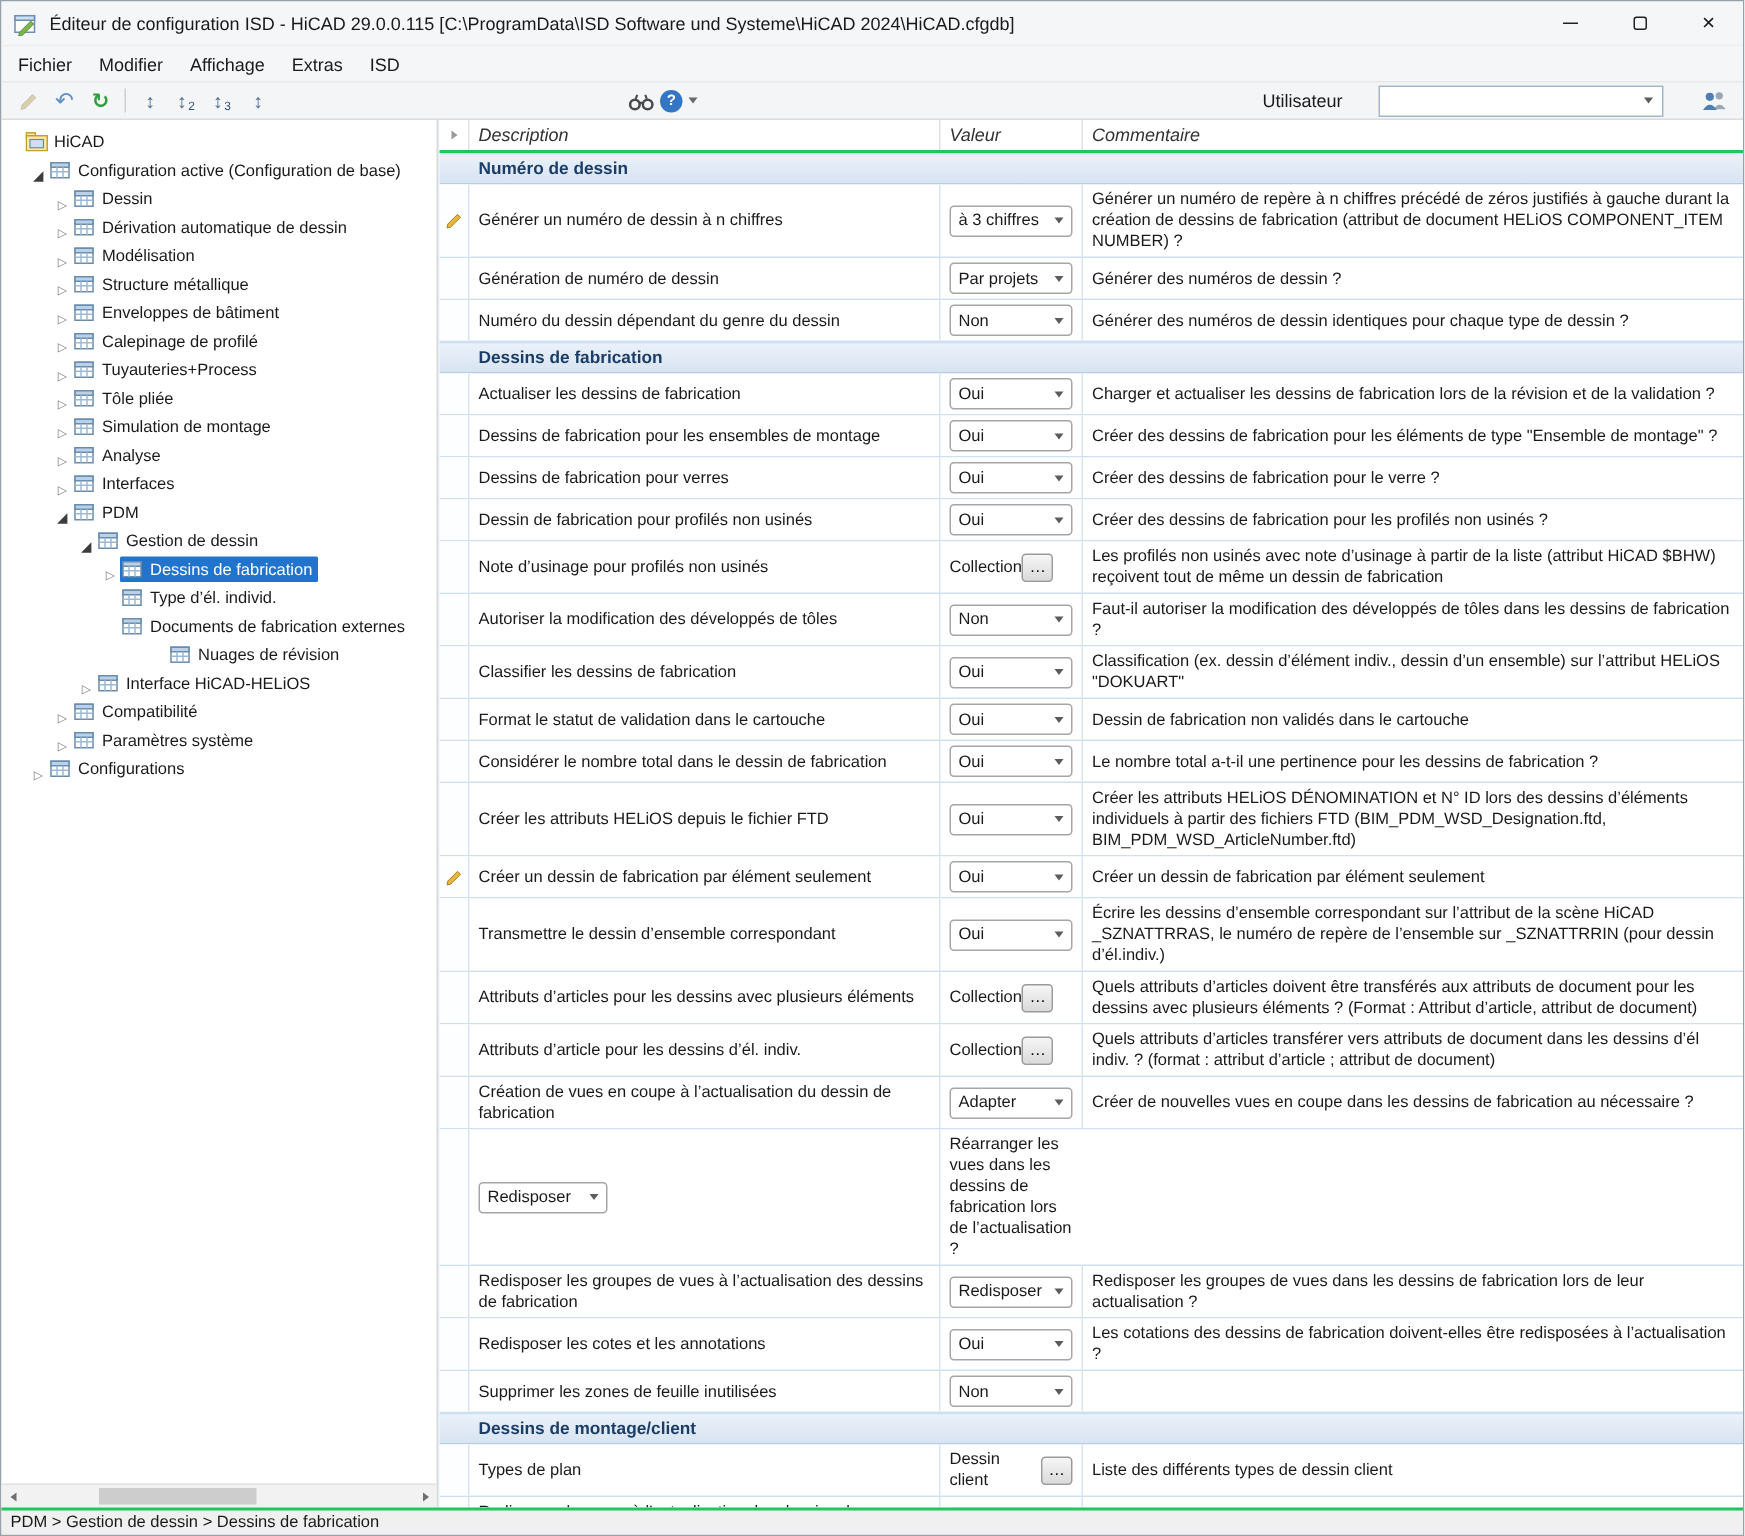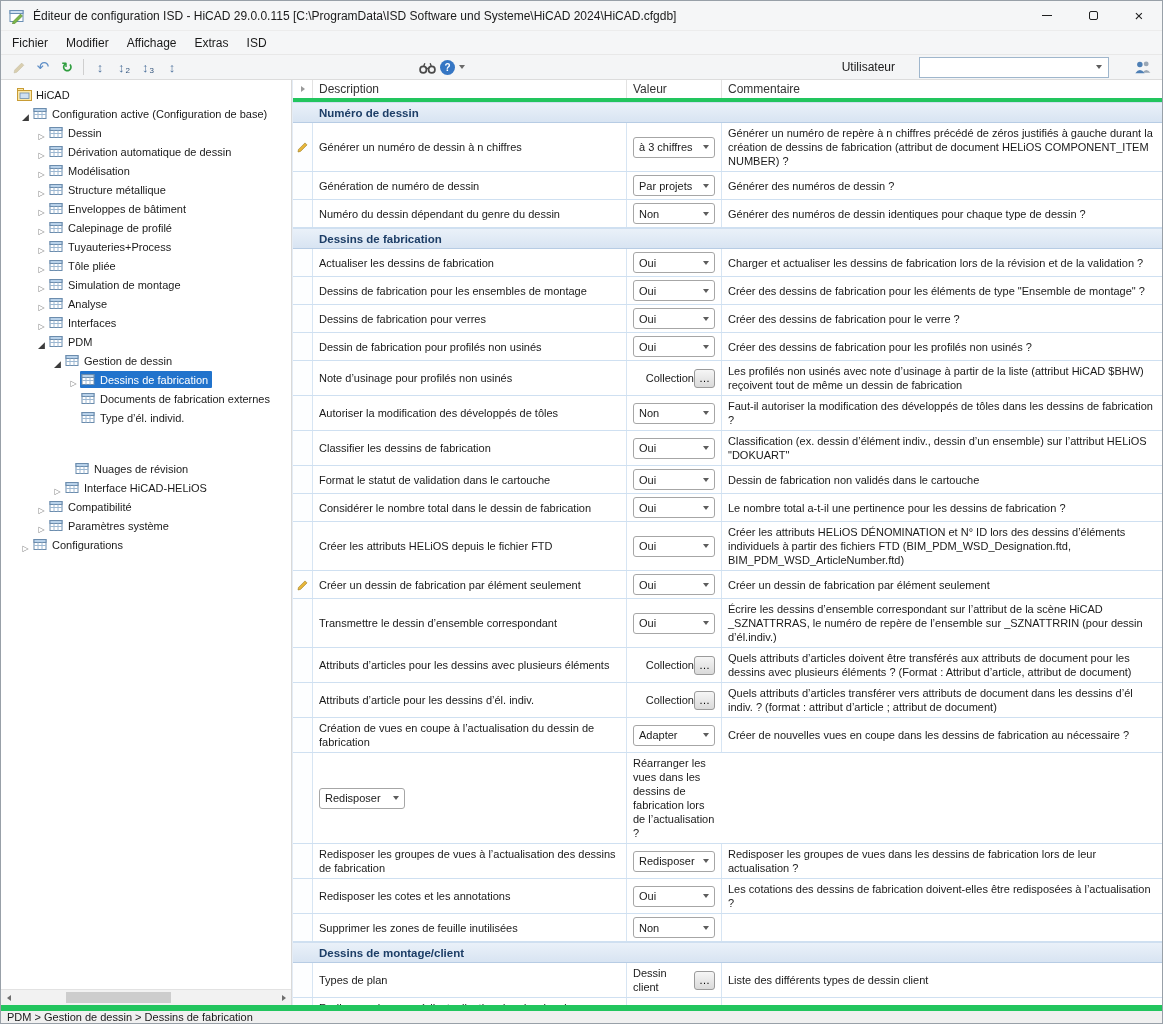--- a/index.html
+++ b/index.html
@@ -50,40 +50,40 @@
   .tree-icon{width:15px;flex:0 0 15px;display:flex;margin-right:4px;}
   .hscroll{flex:0 0 15px;display:flex;align-items:center;background:#f2f2f2;border-top:1px solid #e2e2e2;}
   .sb-btn{width:15px;height:15px;display:flex;align-items:center;justify-content:center;}
   .tri-left{border-right:4px solid #6e6e6e;border-top:3.5px solid transparent;border-bottom:3.5px solid transparent;}
   .tri-right{border-left:4px solid #6e6e6e;border-top:3.5px solid transparent;border-bottom:3.5px solid transparent;}
   .sb-track{flex:1;height:15px;position:relative;}
   .sb-thumb{position:absolute;left:50px;width:105px;top:2px;bottom:2px;background:#cdcdcd;}
 
   
   .content{flex:1;min-width:0;display:flex;flex-direction:column;background:#fff;border-left:1px solid #e4ecf5;}
-  .grid-header{flex:0 0 22px;display:grid;grid-template-columns:20px 314px 95px 1fr;border-bottom:4px solid #22c55e;background:#fff;}
+  .grid-header{flex:0 0 22px;display:grid;grid-template-columns:20px 314px 95px 1fr;border-bottom:2px solid #22c55e;background:#fff;font-style:italic;}
   .hcell{display:flex;align-items:center;padding:0 6px;border-right:1px solid #e2e2e2;color:#333;}
   .hcell.corner{justify-content:center;padding:0;}
   .hcell.last{border-right:none;}
   .corner-tri{border-left:4px solid #9a9a9a;border-top:3px solid transparent;border-bottom:3px solid transparent;}
   .table-body{flex:1;overflow:hidden;}
   .section-row{display:flex;align-items:center;min-height:21px;background:linear-gradient(#eaf1f9,#d8e4f2);
                border-top:1px solid #cfdff0;border-bottom:1px solid #b7cce4;font-weight:bold;font-size:11.5px;color:#1c3d66;padding:2px 6px 2px 26px;}
   .trow{display:grid;grid-template-columns:20px 314px 95px 1fr;border-bottom:1px solid #cfe0f1;min-height:23px;background:#fff;}
   .cell{padding:3px 6px;border-right:1px solid #d7e5f3;display:flex;align-items:center;font-size:11px;line-height:14px;}
   .cell.marker{padding:3px 2px;justify-content:center;background:#fdfeff;}
   .cell.comment{border-right:none;}
   .combo{width:86px;height:21px;background:#fff;border:1px solid #a6a6a6;border-radius:3px;display:flex;align-items:center;justify-content:space-between;padding:0 5px;font-size:11px;}
-  .coll-wrap{display:flex;align-items:center;justify-content:flex-end;width:100%;}
+  .coll-wrap{display:flex;align-items:center;justify-content:flex-start;width:100%;}
   .dots-btn{width:21px;height:19px;border:1px solid #9a9a9a;border-radius:3px;background:linear-gradient(#f6f6f6,#dadada);
             font-size:11px;line-height:9px;display:flex;align-items:center;justify-content:center;font-family:inherit;}
   .empty-pill{width:56px;height:19px;background:#d8d8d8;border:1px solid #ababab;border-radius:9px;display:inline-block;}
 
   
-  .statusbar{flex:0 0 18px;display:flex;align-items:center;background:#f0f0f0;border-top:6px solid #22c55e;padding:0 6px;font-size:11px;white-space:nowrap;}
+  .statusbar{flex:0 0 18px;display:flex;align-items:center;background:#f0f0f0;border-top:2px solid #22c55e;padding:0 6px;font-size:11px;white-space:nowrap;}
 </style>
 </head>
 <body>
 
 <div class="window">
 
   <div class="titlebar">
     <svg class="app-icon" viewBox="0 0 16 16">
       <rect x="1" y="2.5" width="13" height="11" fill="#fff" stroke="#6a8fb5"></rect>
       <rect x="1" y="2.5" width="13" height="3" fill="#cfe0f2" stroke="#6a8fb5"></rect>
@@ -422,39 +422,39 @@
             <span class="tree-body">
               <span class="tree-icon">
                 <svg width="14" height="13" viewBox="0 0 13 13">
                   <rect x="0.5" y="1.5" width="12" height="10" fill="#fff" stroke="#6b8cad"></rect>
                   <rect x="0.5" y="1.5" width="12" height="3" fill="#b9d2ea" stroke="#6b8cad"></rect>
                   <line x1="4.5" y1="4.5" x2="4.5" y2="11.5" stroke="#9db8d2"></line>
                   <line x1="8.5" y1="4.5" x2="8.5" y2="11.5" stroke="#9db8d2"></line>
                   <line x1="0.5" y1="7.5" x2="12.5" y2="7.5" stroke="#9db8d2"></line>
                 </svg>
               </span>
-              <span class="tree-label">Documents de fabrication externes</span>
+              <span class="tree-label">Type d’él. individ.</span>
             </span>
           </div>
           <div class="tree-row" style="padding-left: 66px;">
             <span class="tree-arrow"></span>
             <span class="tree-body">
               <span class="tree-icon">
                 <svg width="14" height="13" viewBox="0 0 13 13">
                   <rect x="0.5" y="1.5" width="12" height="10" fill="#fff" stroke="#6b8cad"></rect>
                   <rect x="0.5" y="1.5" width="12" height="3" fill="#b9d2ea" stroke="#6b8cad"></rect>
                   <line x1="4.5" y1="4.5" x2="4.5" y2="11.5" stroke="#9db8d2"></line>
                   <line x1="8.5" y1="4.5" x2="8.5" y2="11.5" stroke="#9db8d2"></line>
                   <line x1="0.5" y1="7.5" x2="12.5" y2="7.5" stroke="#9db8d2"></line>
                 </svg>
               </span>
-              <span class="tree-label">Type d’él. individ.</span>
-            </span>
-          </div>
-          <div class="tree-row" style="padding-left: 60px; margin-top: 32px;">
+              <span class="tree-label">Documents de fabrication externes</span>
+            </span>
+          </div>
+          <div class="tree-row" style="padding-left: 98px;">
             <span class="tree-arrow"></span>
             <span class="tree-body">
               <span class="tree-icon">
                 <svg width="14" height="13" viewBox="0 0 13 13">
                   <rect x="0.5" y="1.5" width="12" height="10" fill="#fff" stroke="#6b8cad"></rect>
                   <rect x="0.5" y="1.5" width="12" height="3" fill="#b9d2ea" stroke="#6b8cad"></rect>
                   <line x1="4.5" y1="4.5" x2="4.5" y2="11.5" stroke="#9db8d2"></line>
                   <line x1="8.5" y1="4.5" x2="8.5" y2="11.5" stroke="#9db8d2"></line>
                   <line x1="0.5" y1="7.5" x2="12.5" y2="7.5" stroke="#9db8d2"></line>
                 </svg>

